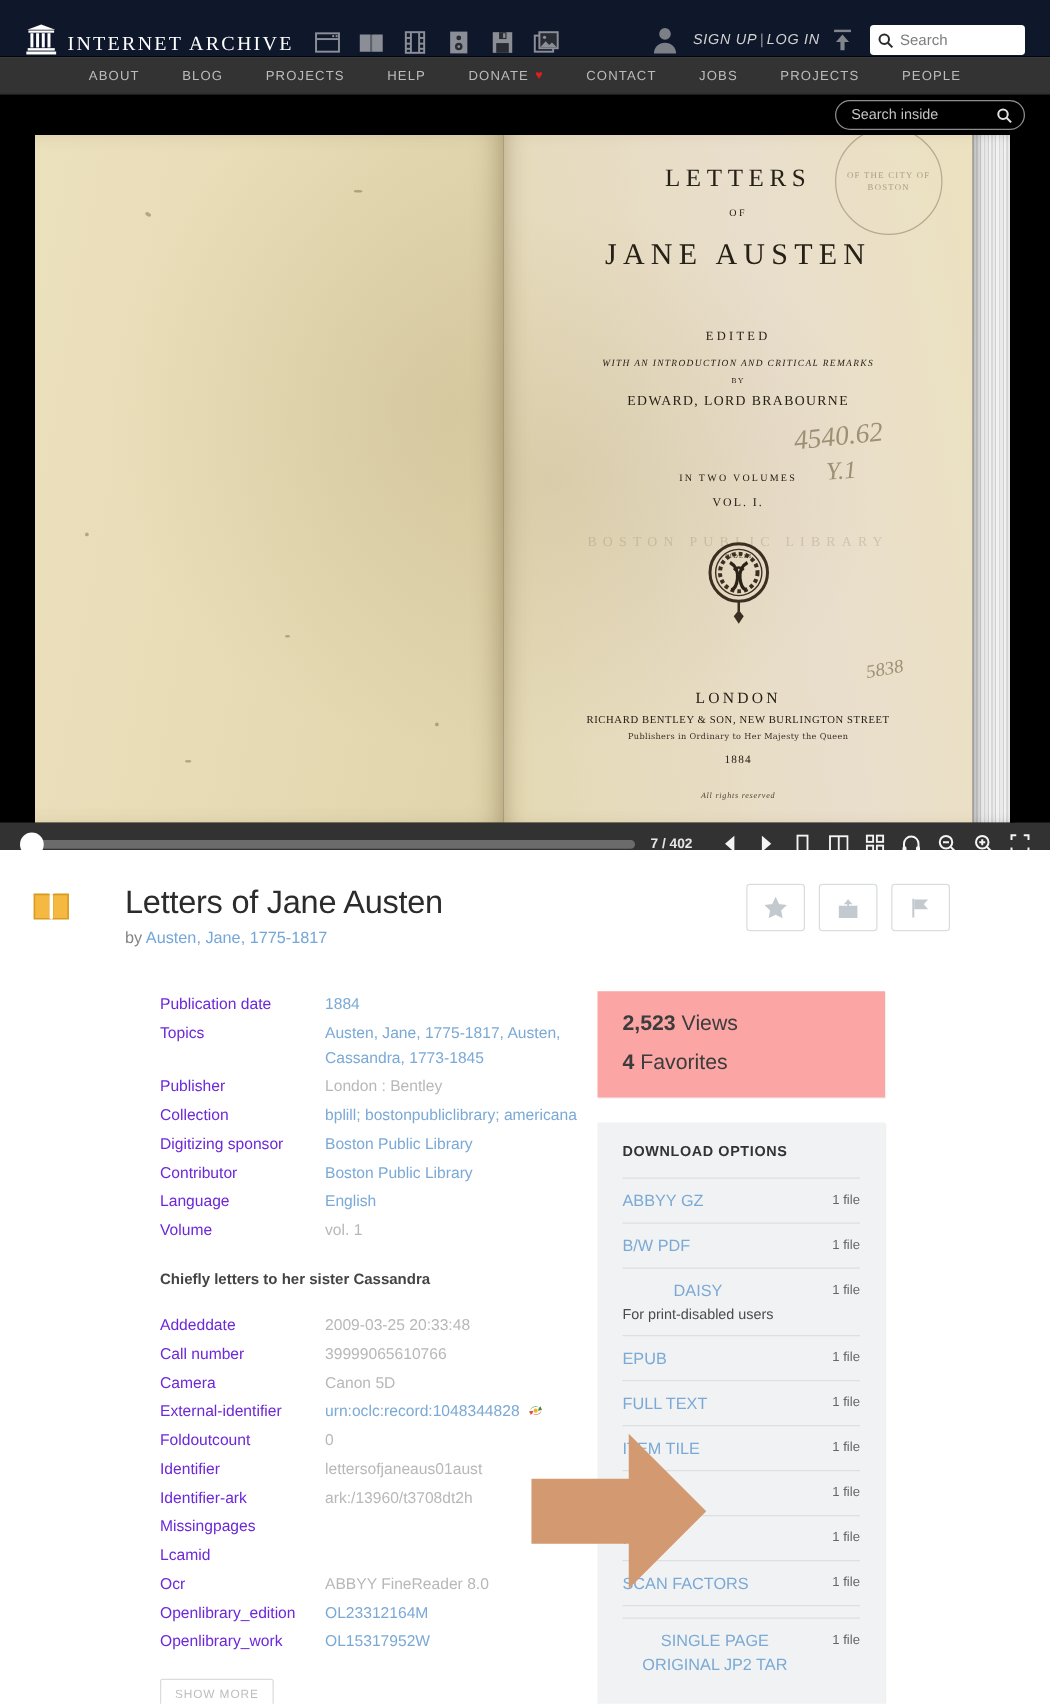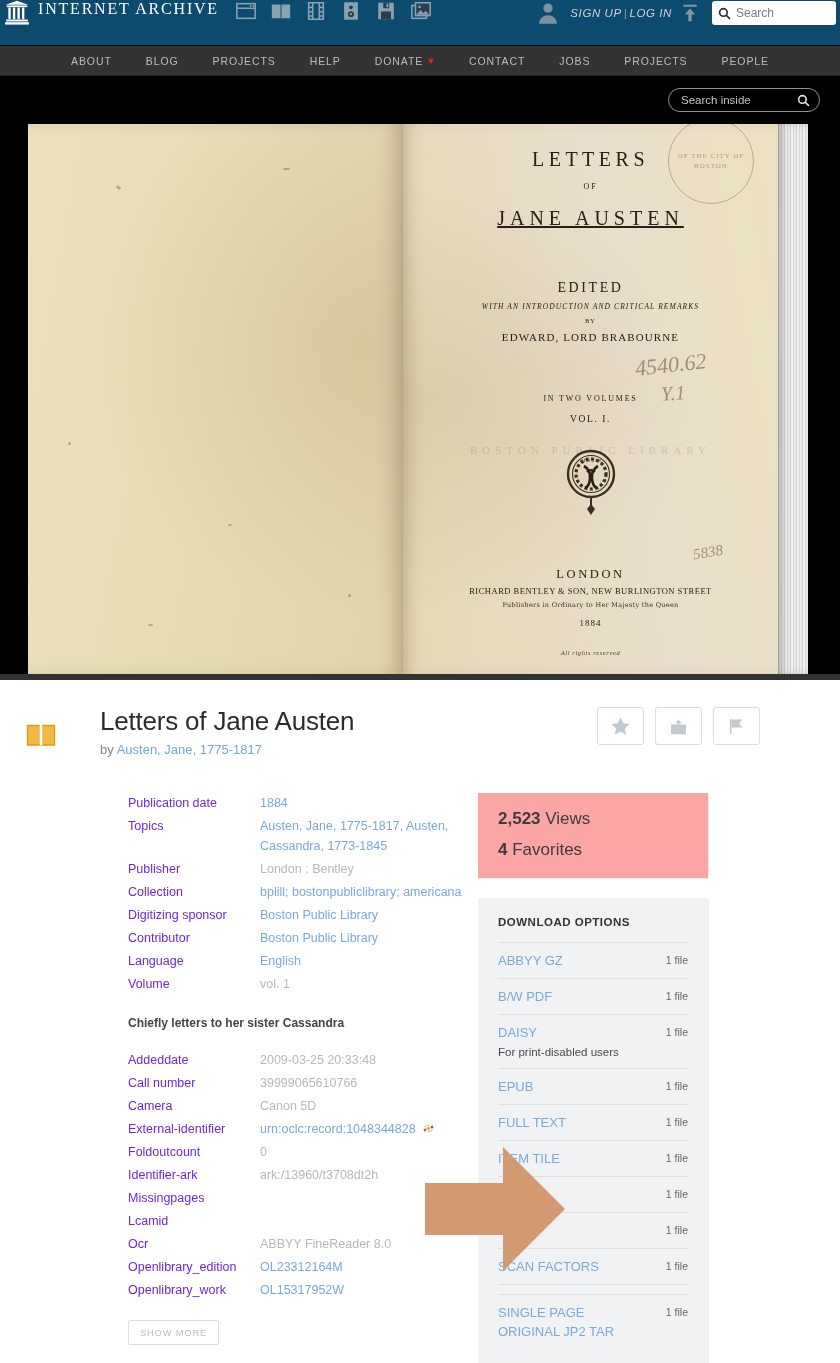--- a/index.html
+++ b/index.html
@@ -7,22 +7,22 @@
   body {
     width:840px; height:1363px;
     background:#fff;
     font-family:"Liberation Sans", sans-serif;
     overflow:hidden;
     position:relative;
   }
 
   
   .topnav {
-    height:46px; background:#0c4a6e;
-    display:flex; align-items:flex-start; padding:0 4px;
+    height:46px; background:#0f172a;
+    display:flex; align-items:flex-end; padding:0 20px;
     border-bottom:1px solid #000;
   }
   .ia-logo-mark { width:26px; height:26px; margin-right:8px; flex:none; }
   .ia-wordmark {
     color:#fff; font-family:"Liberation Serif", serif;
     font-size:16px; letter-spacing:1.8px; white-space:nowrap;
     margin-right:16px;
   }
   .media-icons { display:flex; align-items:center; gap:13px; }
   .media-icons .mi { width:22px; height:22px; opacity:.62; cursor:pointer; }
@@ -51,21 +51,21 @@
   .subnav a {
     color:#bcbcbc; font-size:10.5px; letter-spacing:.9px;
     text-decoration:none; padding:0 17px; white-space:nowrap; cursor:pointer;
     display:flex; align-items:center; gap:5px;
   }
   .heart { color:#e02020; font-size:10px; }
 
   
   .reader { background:#000; position:relative; height:604px; }
   .searchinside-wrap {
-    height:48px; display:flex; align-items:center; justify-content:flex-end;
+    height:32px; display:flex; align-items:center; justify-content:flex-end;
     padding-right:20px; background:#000;border-radius:13px;
   }
   .searchinside {
     border:1px solid #8e8e8e; border-radius:13px; height:24px; width:152px;
     display:flex; align-items:center; justify-content:space-between;
     padding:0 9px 0 12px; cursor:text;
   }
   .searchinside span { color:#c4c4c4; font-size:11.5px; }
   .searchinside svg { width:13px; height:13px; }
 
@@ -96,22 +96,22 @@
     width:30px; background:
       repeating-linear-gradient(90deg,#cfcfcf 0 1px,#f2f2f2 1px 3px,#d8d8d8 3px 4px,#eaeaea 4px 6px);
     box-shadow: inset 6px 0 12px -6px rgba(0,0,0,.5);
   }
   .speck { position:absolute; background:rgba(120,95,55,.45); border-radius:50%; }
 
   .tp { position:absolute; left:0; right:0; text-align:center;
         font-family:"Liberation Serif", serif; color:#262017; }
   .tp.t1 { top:24px; font-size:20px; letter-spacing:4.5px; }
   .tp.t2 { top:58px; font-size:8px; letter-spacing:2px; }
-  .tp.t3 { top:83px; font-size:20px; letter-spacing:5px;text-decoration:underline; }
-  .tp.t4 { top:156px; font-size:14px; letter-spacing:2.6px; }
+  .tp.t3 { top:83px; font-size:24px; letter-spacing:5px; }
+  .tp.t4 { top:156px; font-size:10px; letter-spacing:2.6px; }
   .tp.t5 { top:178px; font-size:7.5px; letter-spacing:1.1px; font-style:italic; }
   .tp.t6 { top:194px; font-size:6px; letter-spacing:1.2px; }
   .tp.t7 { top:207px; font-size:11px; letter-spacing:1.1px; }
   .tp.t8 { top:270px; font-size:8px; letter-spacing:1.8px; }
   .tp.t9 { top:290px; font-size:9.5px; letter-spacing:1.6px; }
   .tp.t10 { top:443px; font-size:12.5px; letter-spacing:2.6px; }
   .tp.t11 { top:462px; font-size:8.5px; letter-spacing:.5px; }
   .tp.t12 { top:477px; font-size:6.5px; letter-spacing:.3px;
             font-family:"DejaVu Serif", serif; color:#3a3028; }
   .tp.t13 { top:494px; font-size:9px; letter-spacing:1px; }
@@ -146,21 +146,21 @@
   }
   .slider { flex:1; position:relative; height:20px; display:flex; align-items:center; cursor:pointer; }
   .slider .track { position:absolute; left:14px; right:0; height:7px; background:#6b6b6b; border-radius:4px; }
   .slider .knob { position:relative; width:19px; height:19px; border-radius:50%; background:#fff; z-index:2; }
   .pagecount { color:#e6e6e6; font-size:11px; font-weight:bold; white-space:nowrap; }
   .ticons { display:flex; align-items:center; gap:13px; margin-left:10px; }
   .ticons .ti { width:16px; height:16px; cursor:pointer; opacity:.95; }
 
   
   .details { padding:26px 0 0 0; background:#fff; position:relative; }
-  .title-row { display:flex; align-items:center; padding:0 4px 0 70px; }
+  .title-row { display:flex; align-items:flex-start; padding:0 4px 0 70px; }
   .book-ico { width:30px; height:26px; margin:6px 0 0 -46px; position:absolute; left:72px; }
   .title-block { padding-left:30px; }
   h1.title {
     margin:0; font-size:26px; font-weight:normal; color:#2c2c2c; letter-spacing:-.2px;
   }
   .byline { margin-top:5px; font-size:13px; color:#858585; }
   .byline a { color:#74a7d8; text-decoration:none; cursor:pointer; }
   .actions { position:absolute; right:80px; top:27px; display:flex; gap:11px; }
   .abtn {
     width:47px; height:38px; border:1px solid #d9dde0; border-radius:3px;
@@ -192,21 +192,21 @@
   .stat { font-size:17px; color:#3c3c3c; margin-bottom:11px; }
   .stat:last-child { margin-bottom:0; }
   .stat b { font-weight:bold; }
   .dl-card { background:#f1f2f3; padding:18px 20px 20px; box-shadow:1px 1px 0 rgba(0,0,0,.06); }
   .dl-head {
     font-size:11.5px; font-weight:bold; letter-spacing:.5px; color:#333;
     padding-bottom:14px; border-bottom:1px solid #dedfe0;
   }
   .dl-row {
     display:flex; justify-content:space-between; align-items:flex-start;
-    padding:8px 0 8px; border-bottom:1px solid #dedfe0; gap:20px;
+    padding:8px 0 8px; border-bottom:1px solid #dedfe0; gap:20px;text-align:center;
   }
   .dl-row:last-child { border-bottom:none; }
   .dl-name { color:#7ba9d6; font-size:13px; line-height:19px; cursor:pointer; }
   .dl-sub { color:#4a4a4a; font-size:11.5px; line-height:16px; margin-top:2px; }
   .dl-count { color:#666; font-size:10.5px; white-space:nowrap; padding-top:3px; }
   .dl-gap { height:10px; border-bottom:1px solid #dedfe0; }
 
   
   .anno-arrow {
     position:absolute; left:425px; top:1143px; width:140px; height:132px;
@@ -548,20 +548,24 @@
               <path d="M11 4.5 A5 5 0 0 1 3 8.8 L4 6 l-3.3.6 1 3.3 .9-1.2 A6.2 6.2 0 0 0 11.6 4z" fill="#d94a3c"></path>
               <circle cx="6" cy="6" r="1.8" fill="#f0b429"></circle>
             </svg>
           </div>
         </div>
         <div class="meta-row">
             <div class="meta-key">Foldoutcount</div>
             <div class="meta-val">0</div>
           </div>
         <div class="meta-row">
+            <div class="meta-key">Identifier</div>
+            <div class="meta-val">lettersofjaneaus01aust</div>
+          </div>
+        <div class="meta-row">
             <div class="meta-key">Identifier-ark</div>
             <div class="meta-val">ark:/13960/t3708dt2h</div>
           </div>
         <div class="meta-row">
             <div class="meta-key">Missingpages</div>
             <div class="meta-val"></div>
           </div>
         <div class="meta-row">
             <div class="meta-key">Lcamid</div>
             <div class="meta-val"></div>

